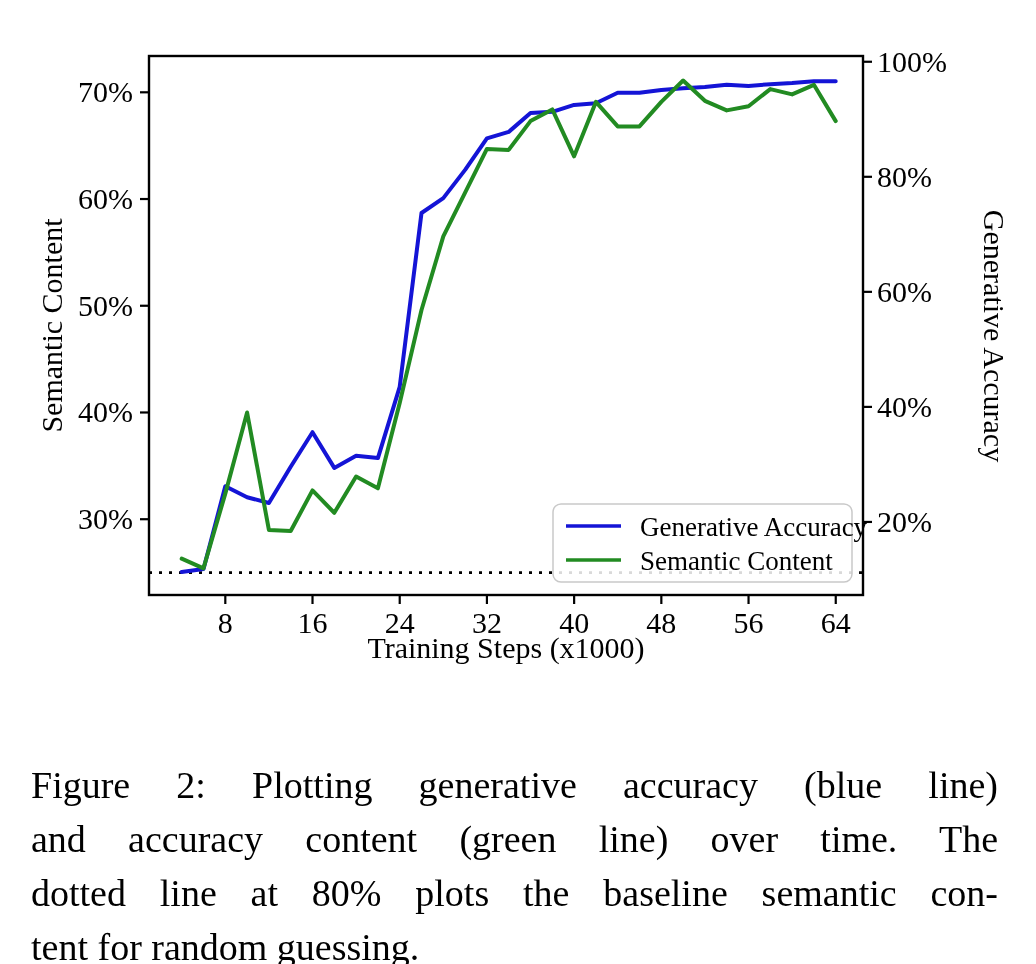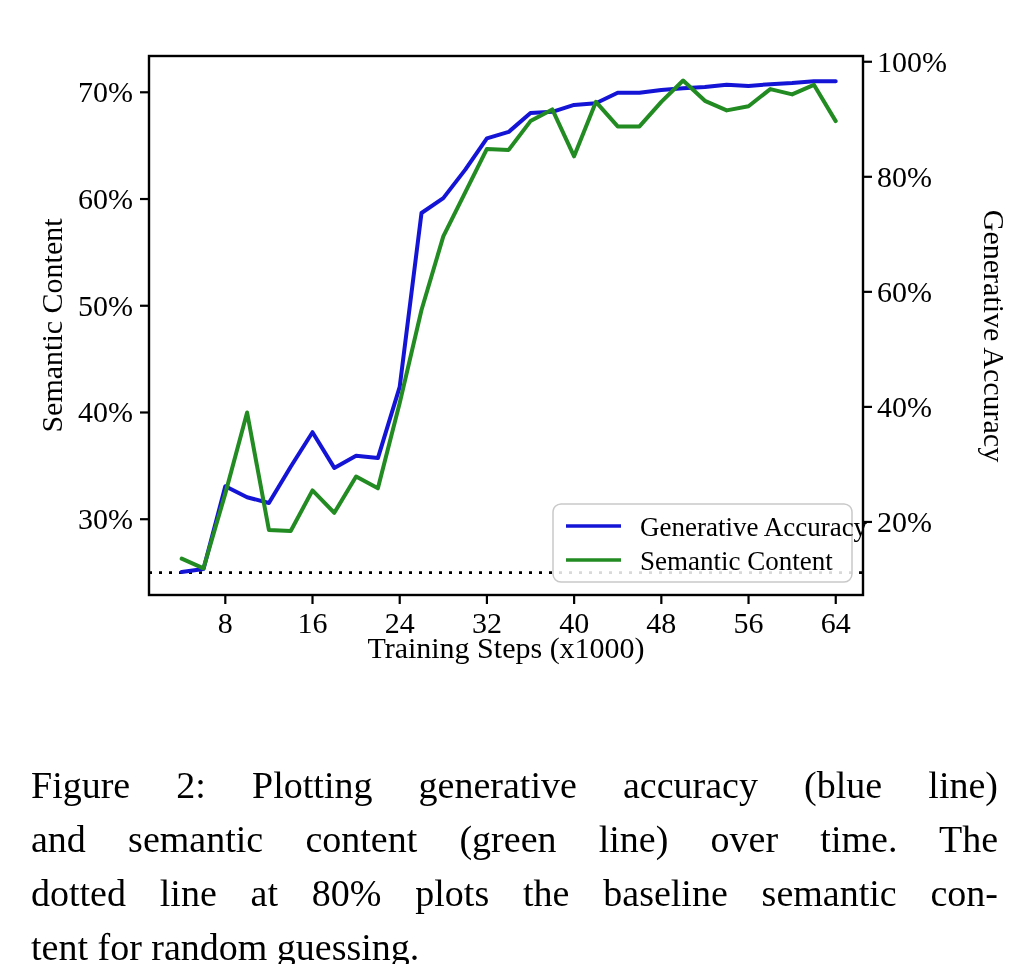--- a/index.html
+++ b/index.html
@@ -68,17 +68,17 @@
       <text x="984" y="336" text-anchor="middle" class="axis-label" transform="rotate(90 984 336)">Generative Accuracy</text>
       <rect x="553" y="504" width="299" height="78" rx="8" ry="8" fill="#ffffff" fill-opacity="0.85" stroke="#c9c9c9" stroke-width="1.5"></rect>
       <line x1="566" x2="621" y1="526" y2="526" stroke="#1414d6" stroke-width="3.5"></line>
       <text x="640" y="536" text-anchor="start" class="legend-label">Generative Accuracy</text>
       <line x1="566" x2="621" y1="560" y2="560" stroke="#228b22" stroke-width="3.5"></line>
       <text x="640" y="570" text-anchor="start" class="legend-label">Semantic Content</text>
     </svg>
 
   <div class="caption">
     <div class="cap-line">Figure 2: Plotting generative accuracy (blue line)</div>
-    <div class="cap-line">and semantic content (green line) over time. The</div>
+    <div class="cap-line">and accuracy content (green line) over time. The</div>
     <div class="cap-line">dotted line at 80% plots the baseline semantic con-</div>
     <div class="cap-line last">tent for random guessing.</div>
   </div>
 </div>
 
 </body></html>

